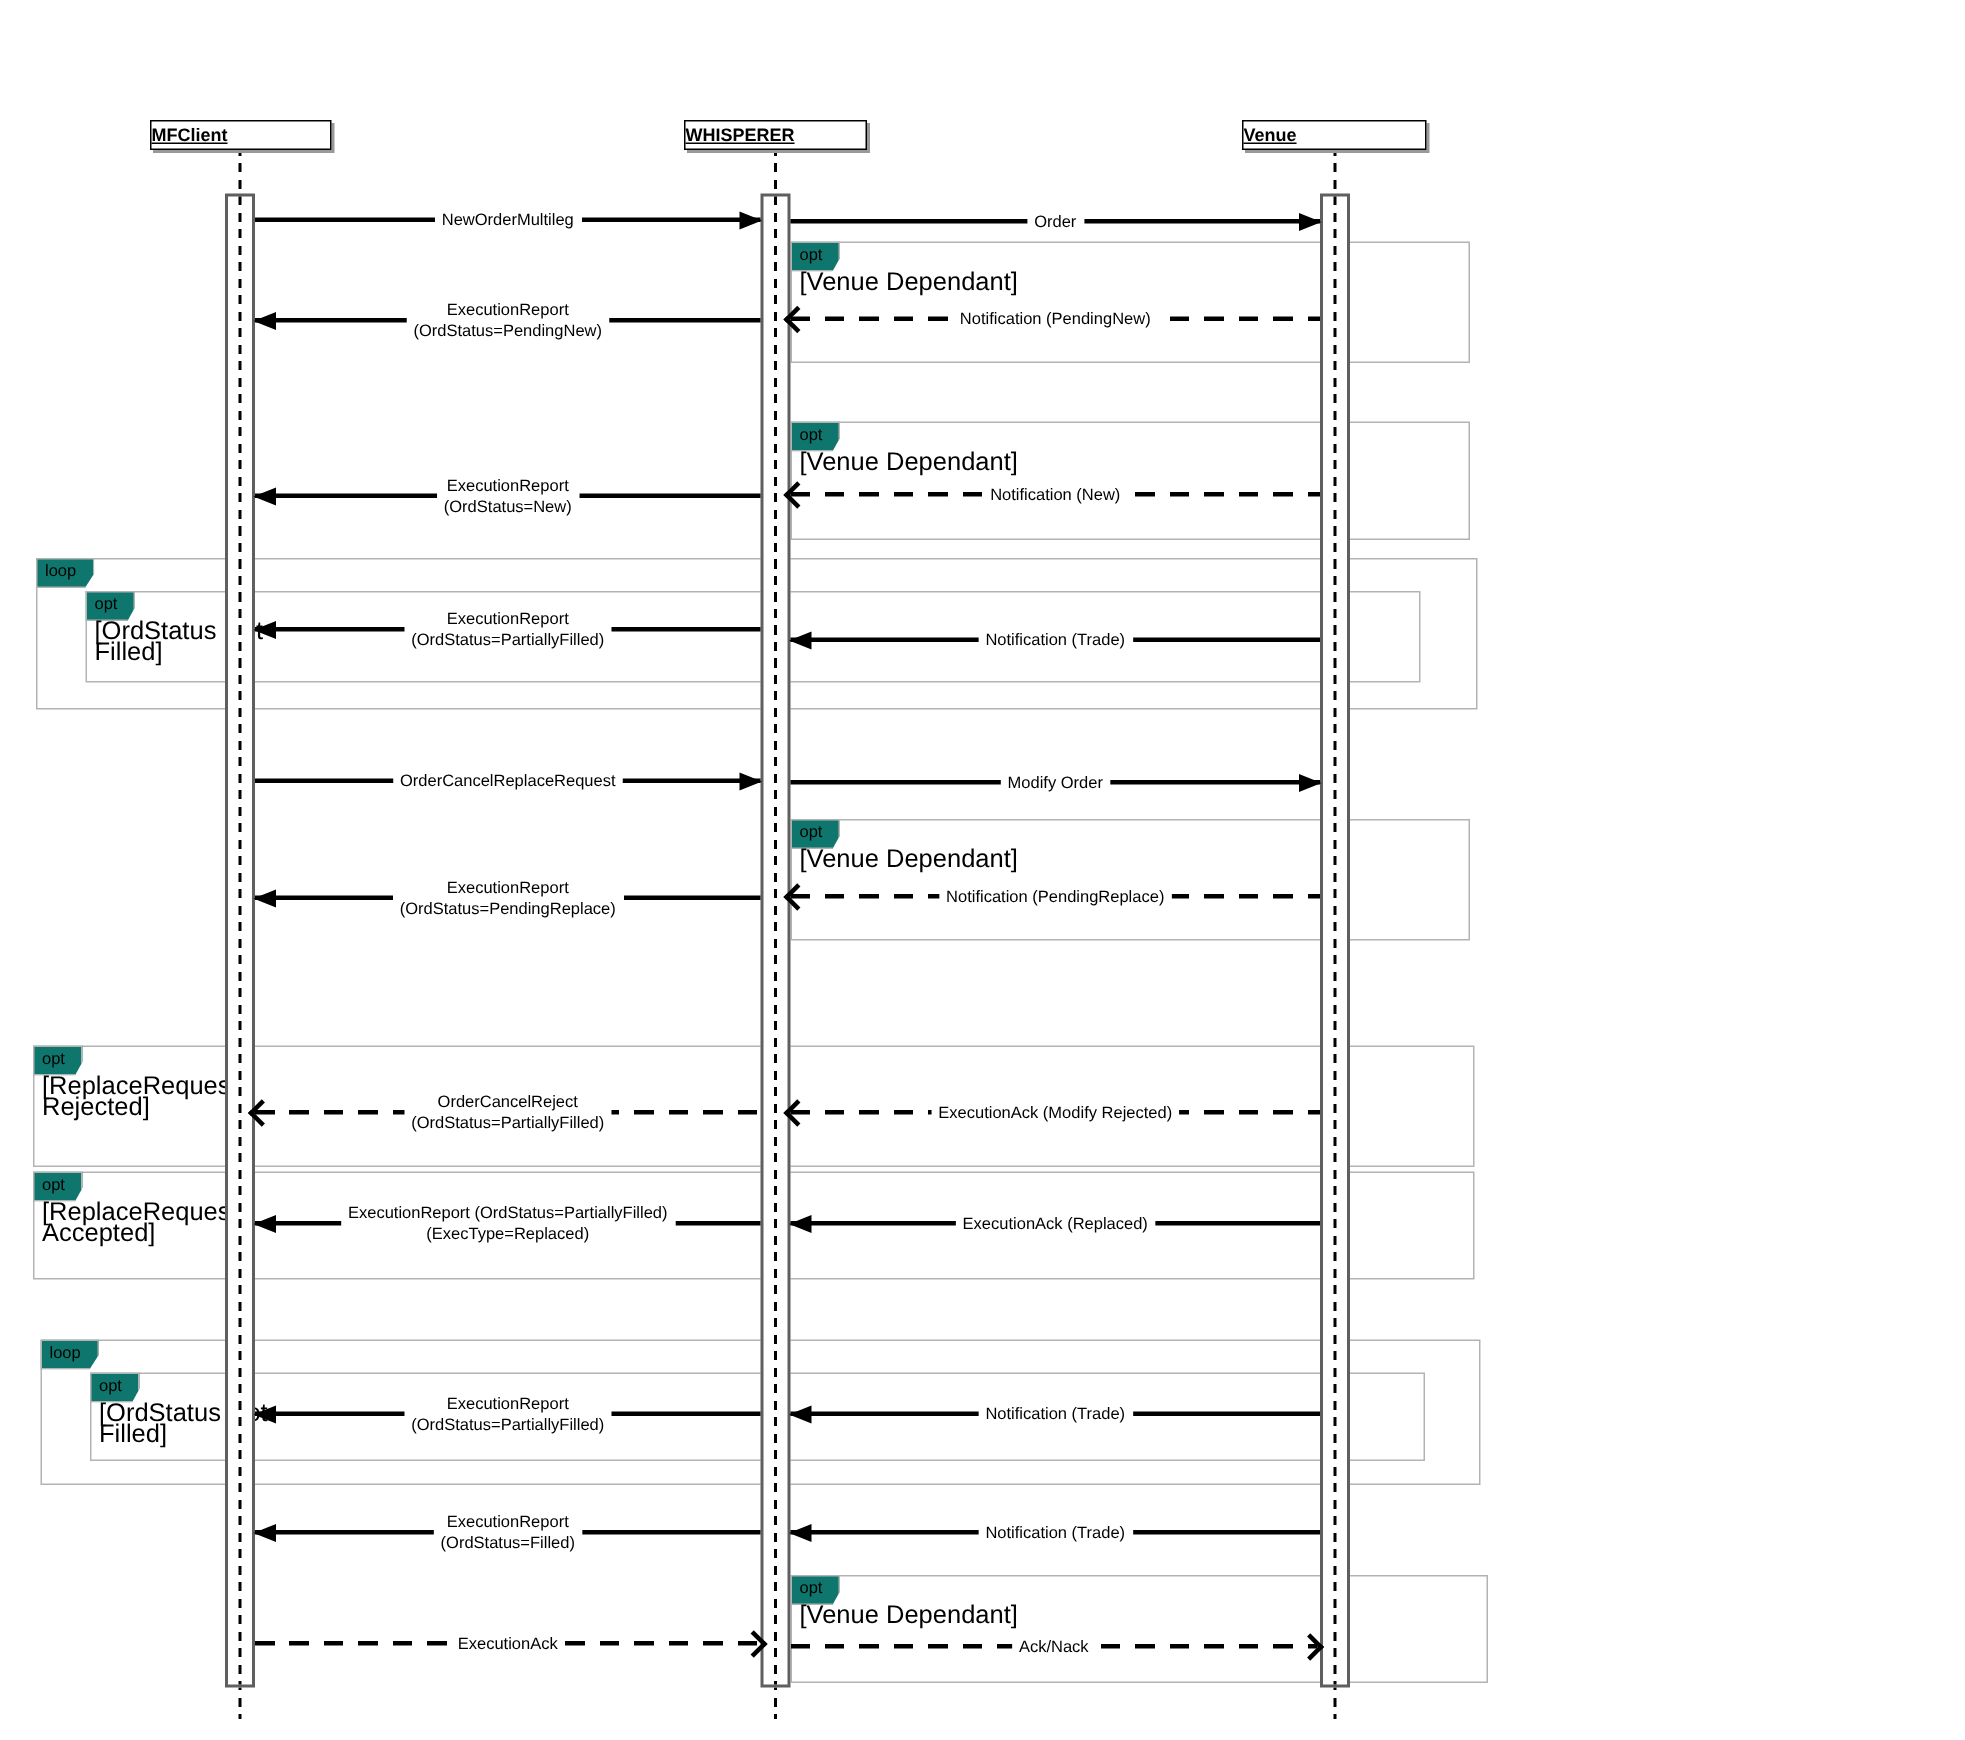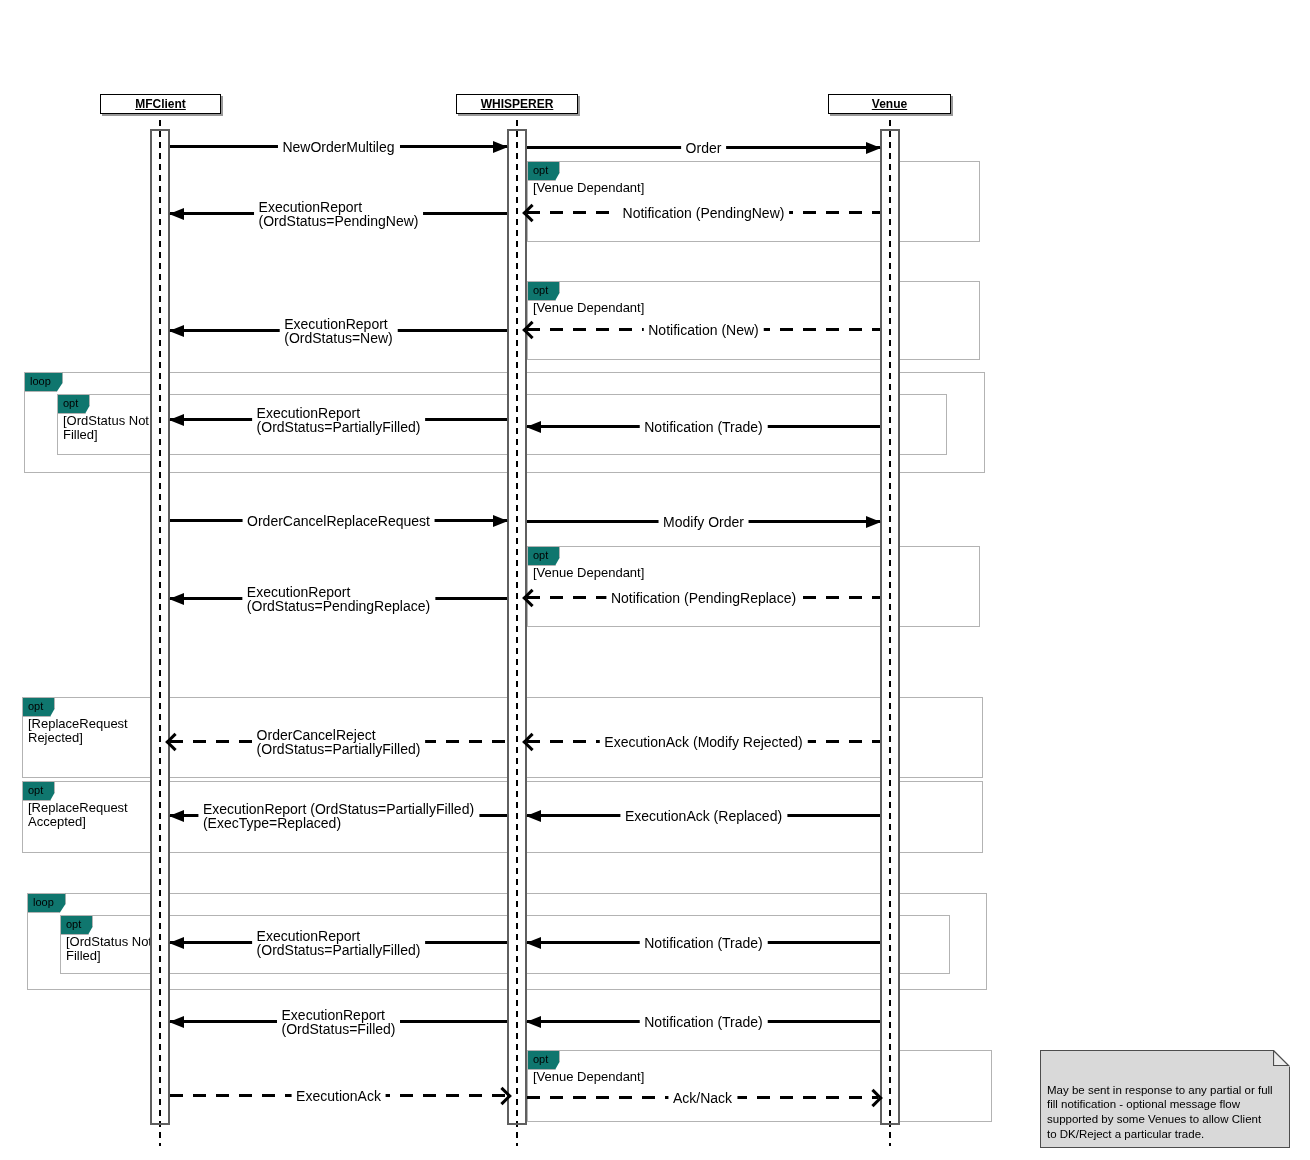--- a/index.html
+++ b/index.html
@@ -1,46 +1,46 @@
 <!DOCTYPE html>
 <html><head>
 <meta charset="utf-8">
 <style>
   html,body{margin:0;padding:0;background:#fff}
   .stage{position:relative;width:1310px;height:1160px;background:#fff;overflow:hidden;
          font-family:"Liberation Sans",sans-serif;color:#000}
 
   
-  .actor{position:absolute;top:94px;height:18px;border:1px solid #000;background:#fff;
-         box-shadow:2px 2px 0 #999;text-align:center;
+  .actor{position:absolute;top:80px;height:18px;border:1px solid #000;background:#fff;
+         box-shadow:2px 2px 0 #999;text-align:left;
          font:bold 12px/18px "Liberation Sans",sans-serif}
   .actor span{text-decoration:underline}
 
   
   .lifeline{position:absolute;top:98px;height:1048px;width:2px;
             background:repeating-linear-gradient(180deg,#000 0 6px,transparent 6px 11px)}
 
   
   .bar{position:absolute;top:129px;height:992px;width:16px;border:2px solid #5f5f5f;background:#fff}
   .bar-dash{position:absolute;left:50%;top:0;bottom:0;width:2px;margin-left:-1px;
             background:repeating-linear-gradient(180deg,#000 0 6px,transparent 6px 11px)}
 
   
   .frame{position:absolute;border:1px solid #b3b3b3;background:transparent}
   .tab{position:absolute;top:-1px;left:-1px;background:#0f766e;border:1px solid #b3b3b3;
        font:11px/14px "Liberation Sans",sans-serif;padding:1px 11px 3px 5px;
        clip-path:polygon(0 0,100% 0,100% 52%,84% 100%,0 100%)}
-  .guard{position:absolute;left:5px;top:19px;font-size:13px;line-height:14px;white-space:pre-line}
+  .guard{position:absolute;left:5px;top:19px;font-size:17px;line-height:14px;white-space:pre-line}
 
   
   .arrow{position:absolute;height:3px}
   .solid{background:#000}
   .dashed{background:repeating-linear-gradient(90deg,#000 0 13px,transparent 13px 23px)}
   .lbl{position:absolute;left:50%;top:2px;transform:translate(-50%,-50%);background:#fff;
-       padding:0 5px;font-size:14px;line-height:14px;white-space:pre;}
+       padding:0 5px;font-size:11px;line-height:14px;white-space:pre;text-align:center}
   .it{}
   .h{position:absolute}
   .hf-l{left:-1px;top:-4.5px;width:0;height:0;
         border-top:6px solid transparent;border-bottom:6px solid transparent;border-right:15px solid #000}
   .hf-r{right:-1px;top:-4.5px;width:0;height:0;
         border-top:6px solid transparent;border-bottom:6px solid transparent;border-left:15px solid #000}
   .ho-l{left:-2px;top:1.5px;width:10px;height:10px;border-left:3px solid #000;border-bottom:3px solid #000;
         transform:translateY(-50%) rotate(45deg)}
   .ho-r{right:-2px;top:1.5px;width:10px;height:10px;border-right:3px solid #000;border-top:3px solid #000;
         transform:translateY(-50%) rotate(45deg)}
@@ -213,24 +213,14 @@
   <div class="actor" style="left:100px;width:119px">
     <span>MFClient</span>
   </div>
   <div class="actor" style="left:456px;width:120px">
     <span>WHISPERER</span>
   </div>
   <div class="actor" style="left:828px;width:121px">
     <span>Venue</span>
   </div>
 
-  <div class="note">
-    <svg class="fold" width="17" height="17" viewBox="0 0 17 17">
-      <path d="M0 0 L17 0 L17 17 Z" fill="#ffffff"></path>
-      <path d="M0.5 0.5 L15.5 15.5 L0.5 15.5 Z" fill="#ededed" stroke="#4d4d4d" stroke-width="1.2"></path>
-    </svg>
-    <span>May be sent in response to any partial or full
-fill notification - optional message flow
-supported by some Venues to allow Client
-to DK/Reject a particular trade.</span>
-  </div>
 
 </div>
 
 </body></html>

